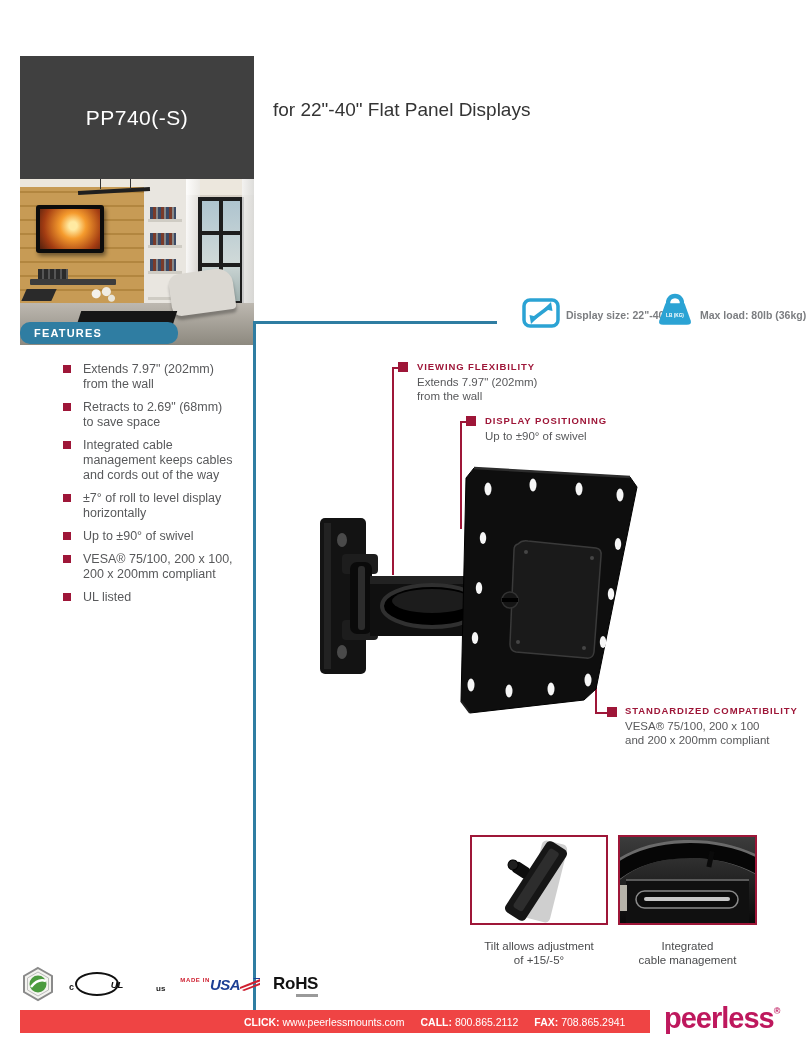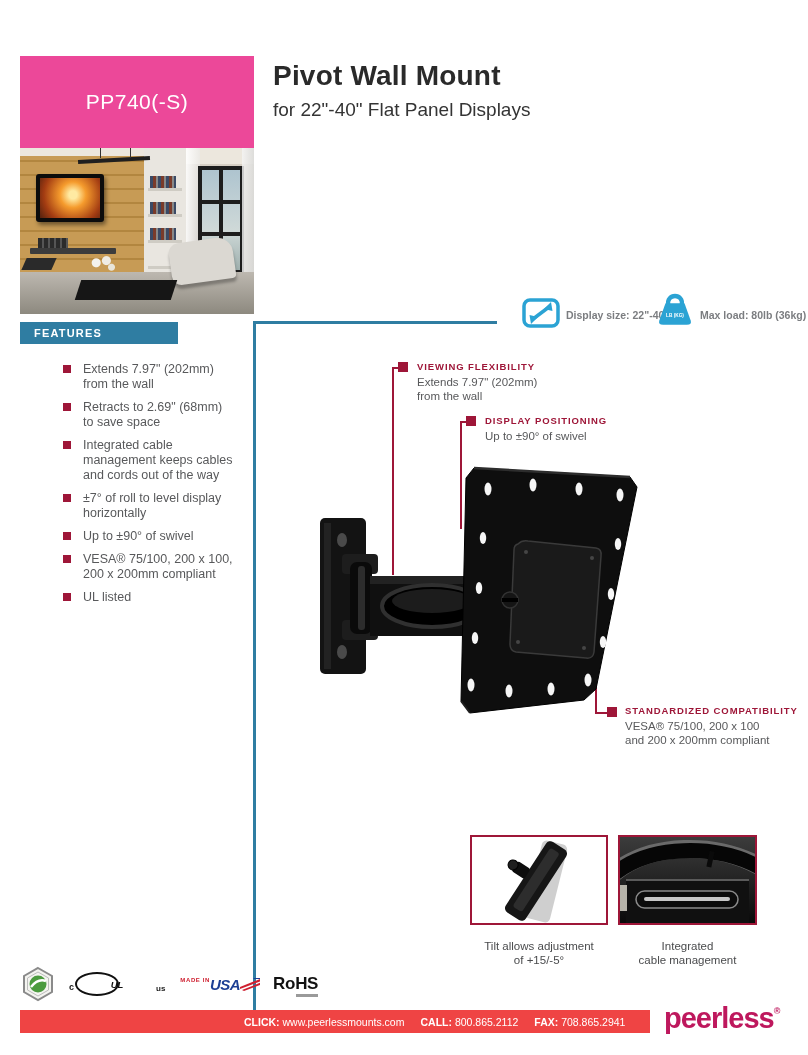--- a/index.html
+++ b/index.html
@@ -2,21 +2,21 @@
 <html><head>
 <meta charset="utf-8">
 <style>
   * { margin:0; padding:0; box-sizing:border-box; }
   html,body { background:#ffffff; }
   body { font-family:"Liberation Sans", sans-serif; }
   .page { position:relative; width:808px; height:1055px; background:#fff; overflow:hidden; }
 
   
   .sidebar { position:absolute; left:20px; top:56px; width:234px; }
-  .code-block { height:92px; background:#ec4899; color:#fff; display:flex; align-items:center; justify-content:center; font-size:21px; letter-spacing:.5px; }
+  .code-block { height:123px; background:#404040; color:#fff; display:flex; align-items:center; justify-content:center; font-size:21px; letter-spacing:.5px; }
   .room-photo { position:relative; height:166px; background:linear-gradient(#ddd6cb,#9a9489); overflow:hidden; }
   .rp { position:absolute; }
   .rp-ceiling { left:0; top:0; width:100%; height:16px; background:#ece7dd; }
   .rp-wood { left:0; top:8px; width:124px; height:116px; background:repeating-linear-gradient(0deg,#c79b55 0 12px,#b2863f 12px 14px); }
   .rp-tv { left:16px; top:26px; width:68px; height:48px; background:#0c0c0c; border-radius:3px; box-shadow:2px 3px 4px rgba(0,0,0,.45); }
   .rp-screen { left:20px; top:30px; width:60px; height:40px; background:radial-gradient(circle at 55% 42%, #ffeaa2 0 10%, #f59b2d 32%, #a33c12 72%, #52200e 100%); }
   .rp-shelf { left:10px; top:100px; width:86px; height:6px; background:#3c3c3c; border-radius:1px; }
   .rp-books { left:18px; top:90px; width:30px; height:10px; background:repeating-linear-gradient(90deg,#2b2b2b 0 4px,#555 4px 6px); }
   .rp-col { left:124px; top:0; width:42px; height:100%; background:#e9e6e0; }
   .rp-sh1,.rp-sh2,.rp-sh3,.rp-sh4 { left:128px; width:34px; height:3px; background:#cfccc4; }
@@ -36,21 +36,21 @@
   .rp-light { left:58px; top:10px; width:72px; height:4px; background:#1f1f1f; transform:rotate(-3deg); }
   .rp-cord1,.rp-cord2 { width:1px; height:10px; background:#333; top:0; }
   .rp-cord1{left:80px;} .rp-cord2{left:110px;}
   .rp-floor { left:0; top:124px; width:100%; height:42px; background:linear-gradient(#bdb8b0,#8d897f); }
   .rp-chair { left:150px; top:92px; width:64px; height:42px; background:#dbd8d2; border-radius:10px 16px 4px 10px; transform:rotate(-8deg); box-shadow:0 4px 3px rgba(0,0,0,.3); }
   .rp-table { left:58px; top:132px; width:96px; height:20px; background:#161616; transform:skewX(-18deg); }
   .rp-flowers { left:66px; top:106px; width:34px; height:22px; background:radial-gradient(circle at 30% 40%, #f4f2ec 0 4px, transparent 5px),radial-gradient(circle at 60% 30%, #efece4 0 4px, transparent 5px),radial-gradient(circle at 75% 60%, #e8e5da 0 3px, transparent 4px); }
   .rp-cab { left:4px; top:110px; width:30px; height:12px; background:#2a2a2a; transform:skewX(-24deg); }
 
   
-  .features-bar { position:absolute; left:20px; top:322px; width:158px; height:22px; background:#2f7da2; color:#fff; font-size:11px; font-weight:bold; letter-spacing:1.2px; display:flex; align-items:center; padding-left:14px; }
+  .features-bar { position:absolute; left:20px; top:322px; width:158px; height:22px; background:#2f7da2; color:#fff; font-size:11px; font-weight:bold; letter-spacing:1.2px; display:flex; align-items:center; padding-left:14px;border-radius:10px; }
   .features-list { position:absolute; left:63px; top:362px; width:196px; list-style:none; }
   .features-list li { position:relative; padding-left:20px; margin-bottom:8px; font-size:12.5px; line-height:15px; color:#58595b; }
   .bullet { position:absolute; left:0; top:3px; width:8px; height:8px; background:#9e1638; }
 
   
   .title { position:absolute; left:273px; top:60px; font-size:28px; font-weight:bold; color:#2a2a2a; letter-spacing:.2px; }
   .subtitle { position:absolute; left:273px; top:99px; font-size:19px; color:#343434; font-weight:normal; }
   .descr { position:absolute; left:273px; top:158px; width:507px; font-size:13px; line-height:25px; color:#58595b; }
 
   
@@ -146,21 +146,20 @@
   <ul class="features-list">
     <li><span class="bullet"></span><span>Extends 7.97" (202mm)</span><br><span>from the wall</span></li>
     <li><span class="bullet"></span><span>Retracts to 2.69" (68mm)</span><br><span>to save space</span></li>
     <li><span class="bullet"></span><span>Integrated cable</span><br><span>management keeps cables</span><br><span>and cords out of the way</span></li>
     <li><span class="bullet"></span><span>±7° of roll to level display</span><br><span>horizontally</span></li>
     <li><span class="bullet"></span><span>Up to ±90° of swivel</span></li>
     <li><span class="bullet"></span><span>VESA® 75/100, 200 x 100,</span><br><span>200 x 200mm compliant</span></li>
     <li><span class="bullet"></span><span>UL listed</span></li>
   </ul>
 
-  <h1 class="title">Pivot Wall Mount</h1>
   <h2 class="subtitle">for 22"-40" Flat Panel Displays</h2>
 
   <div class="hline"></div>
   <div class="vline"></div>
 
   <svg class="spec1-icon" width="38" height="30" viewBox="0 0 38 30">
     <rect x="2" y="2" width="34" height="26" rx="6" fill="#fff" stroke="#2ba3d4" stroke-width="3.5"></rect>
     <line x1="11" y1="21" x2="27" y2="9" stroke="#2ba3d4" stroke-width="3.5"></line>
     <polygon points="29,4 30.5,13 22,11" fill="#2ba3d4"></polygon>
     <polygon points="9,26 7.5,17 16,19" fill="#2ba3d4"></polygon>

